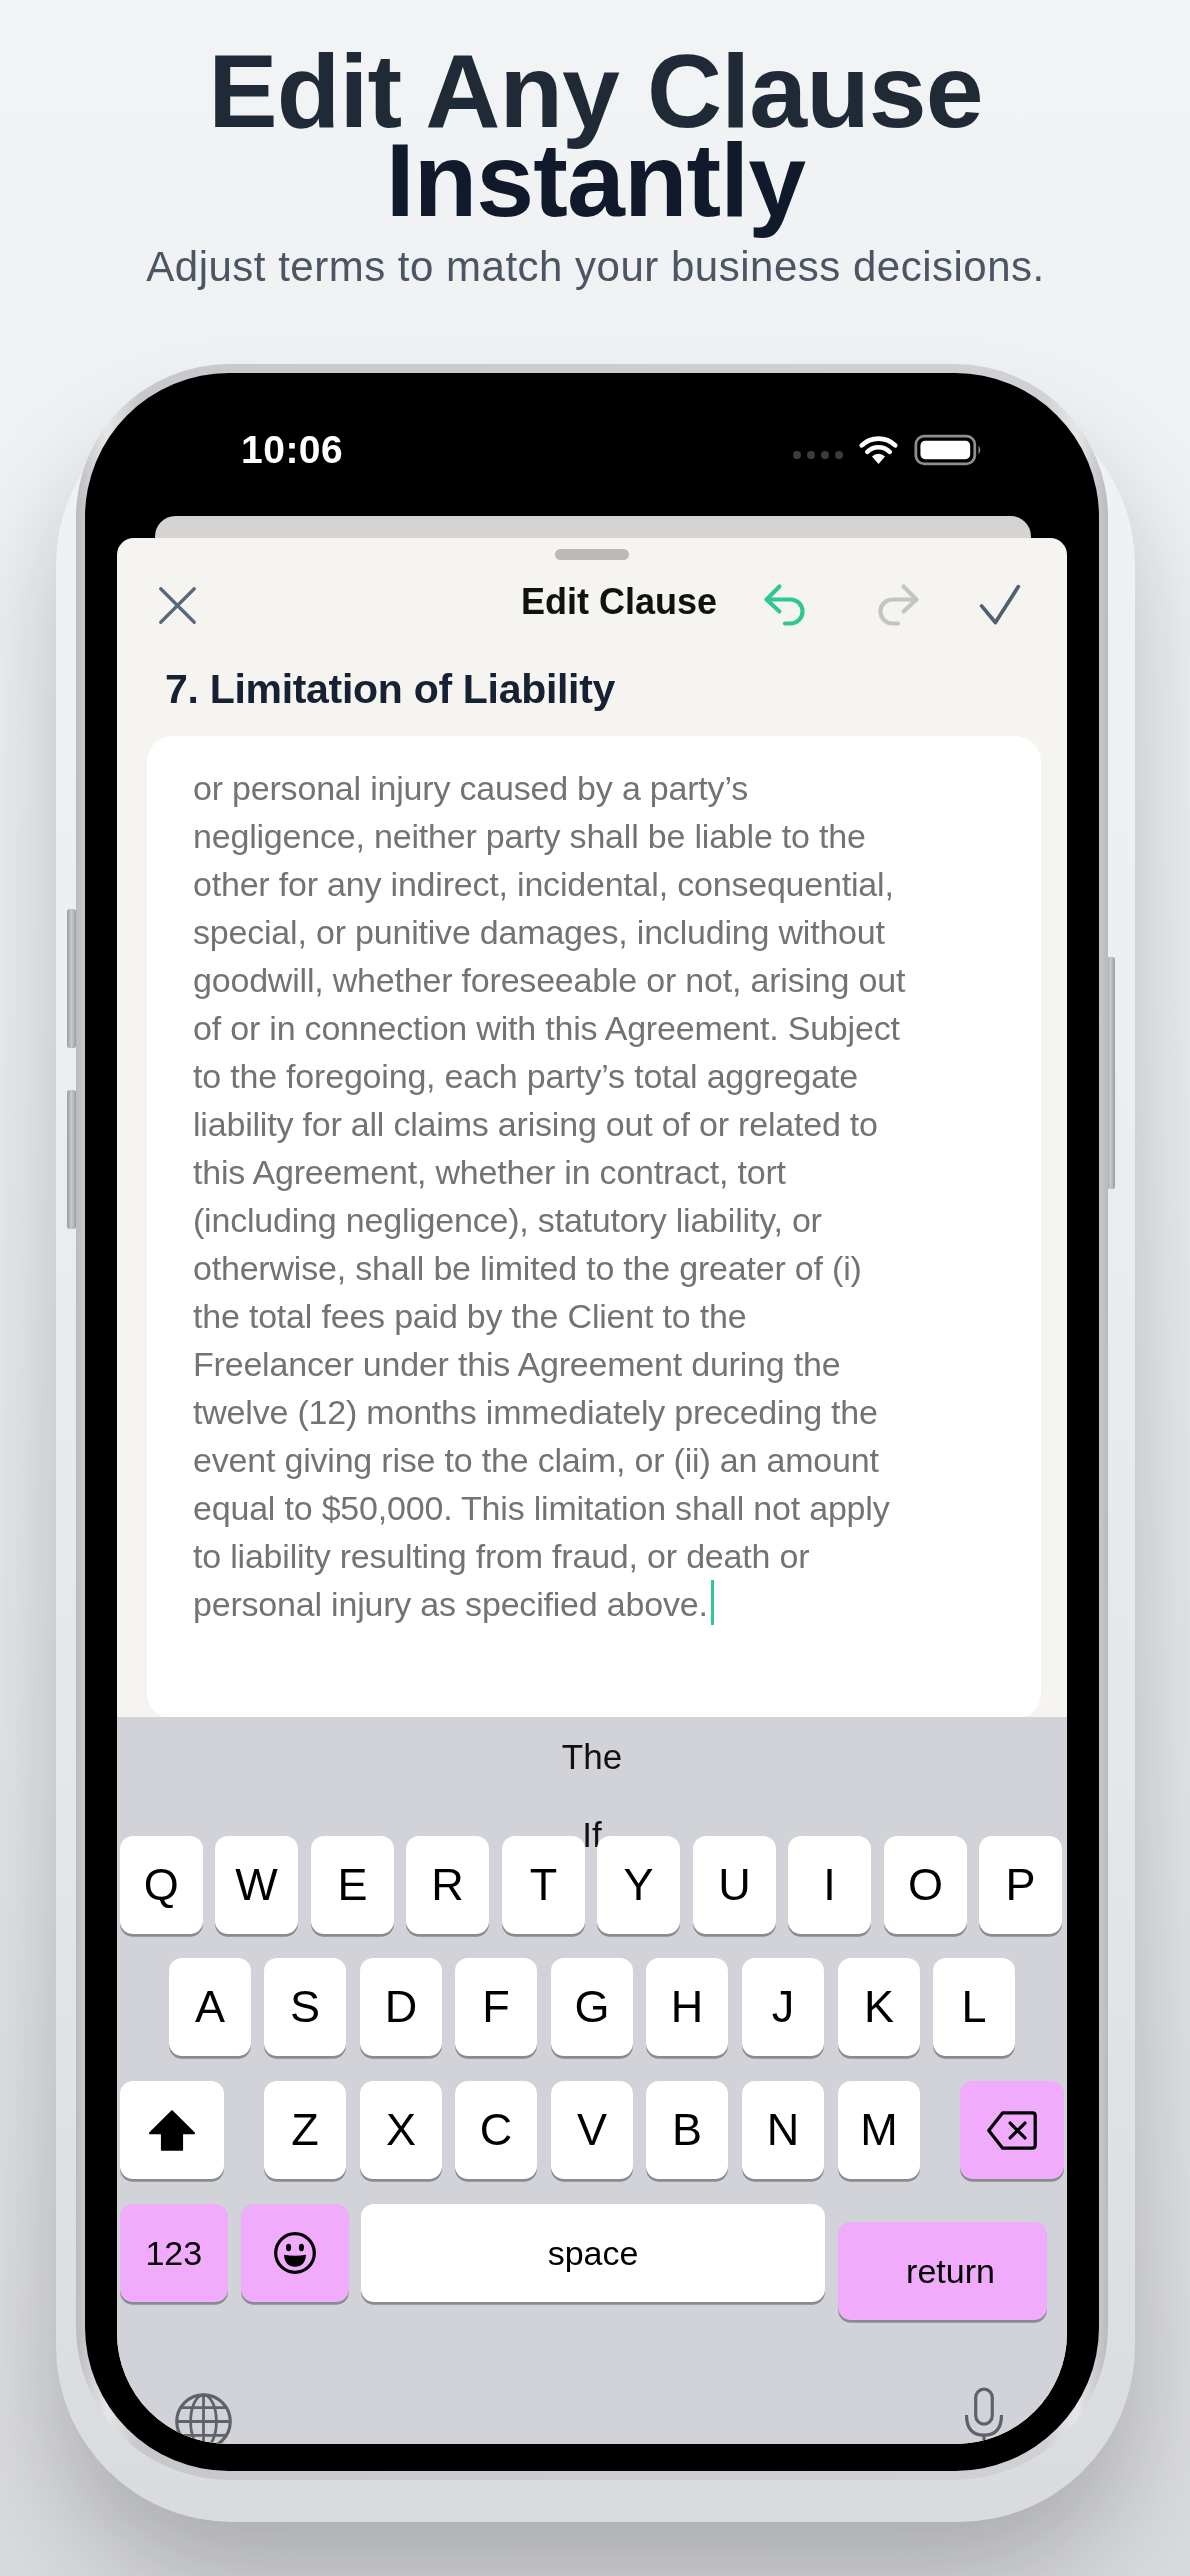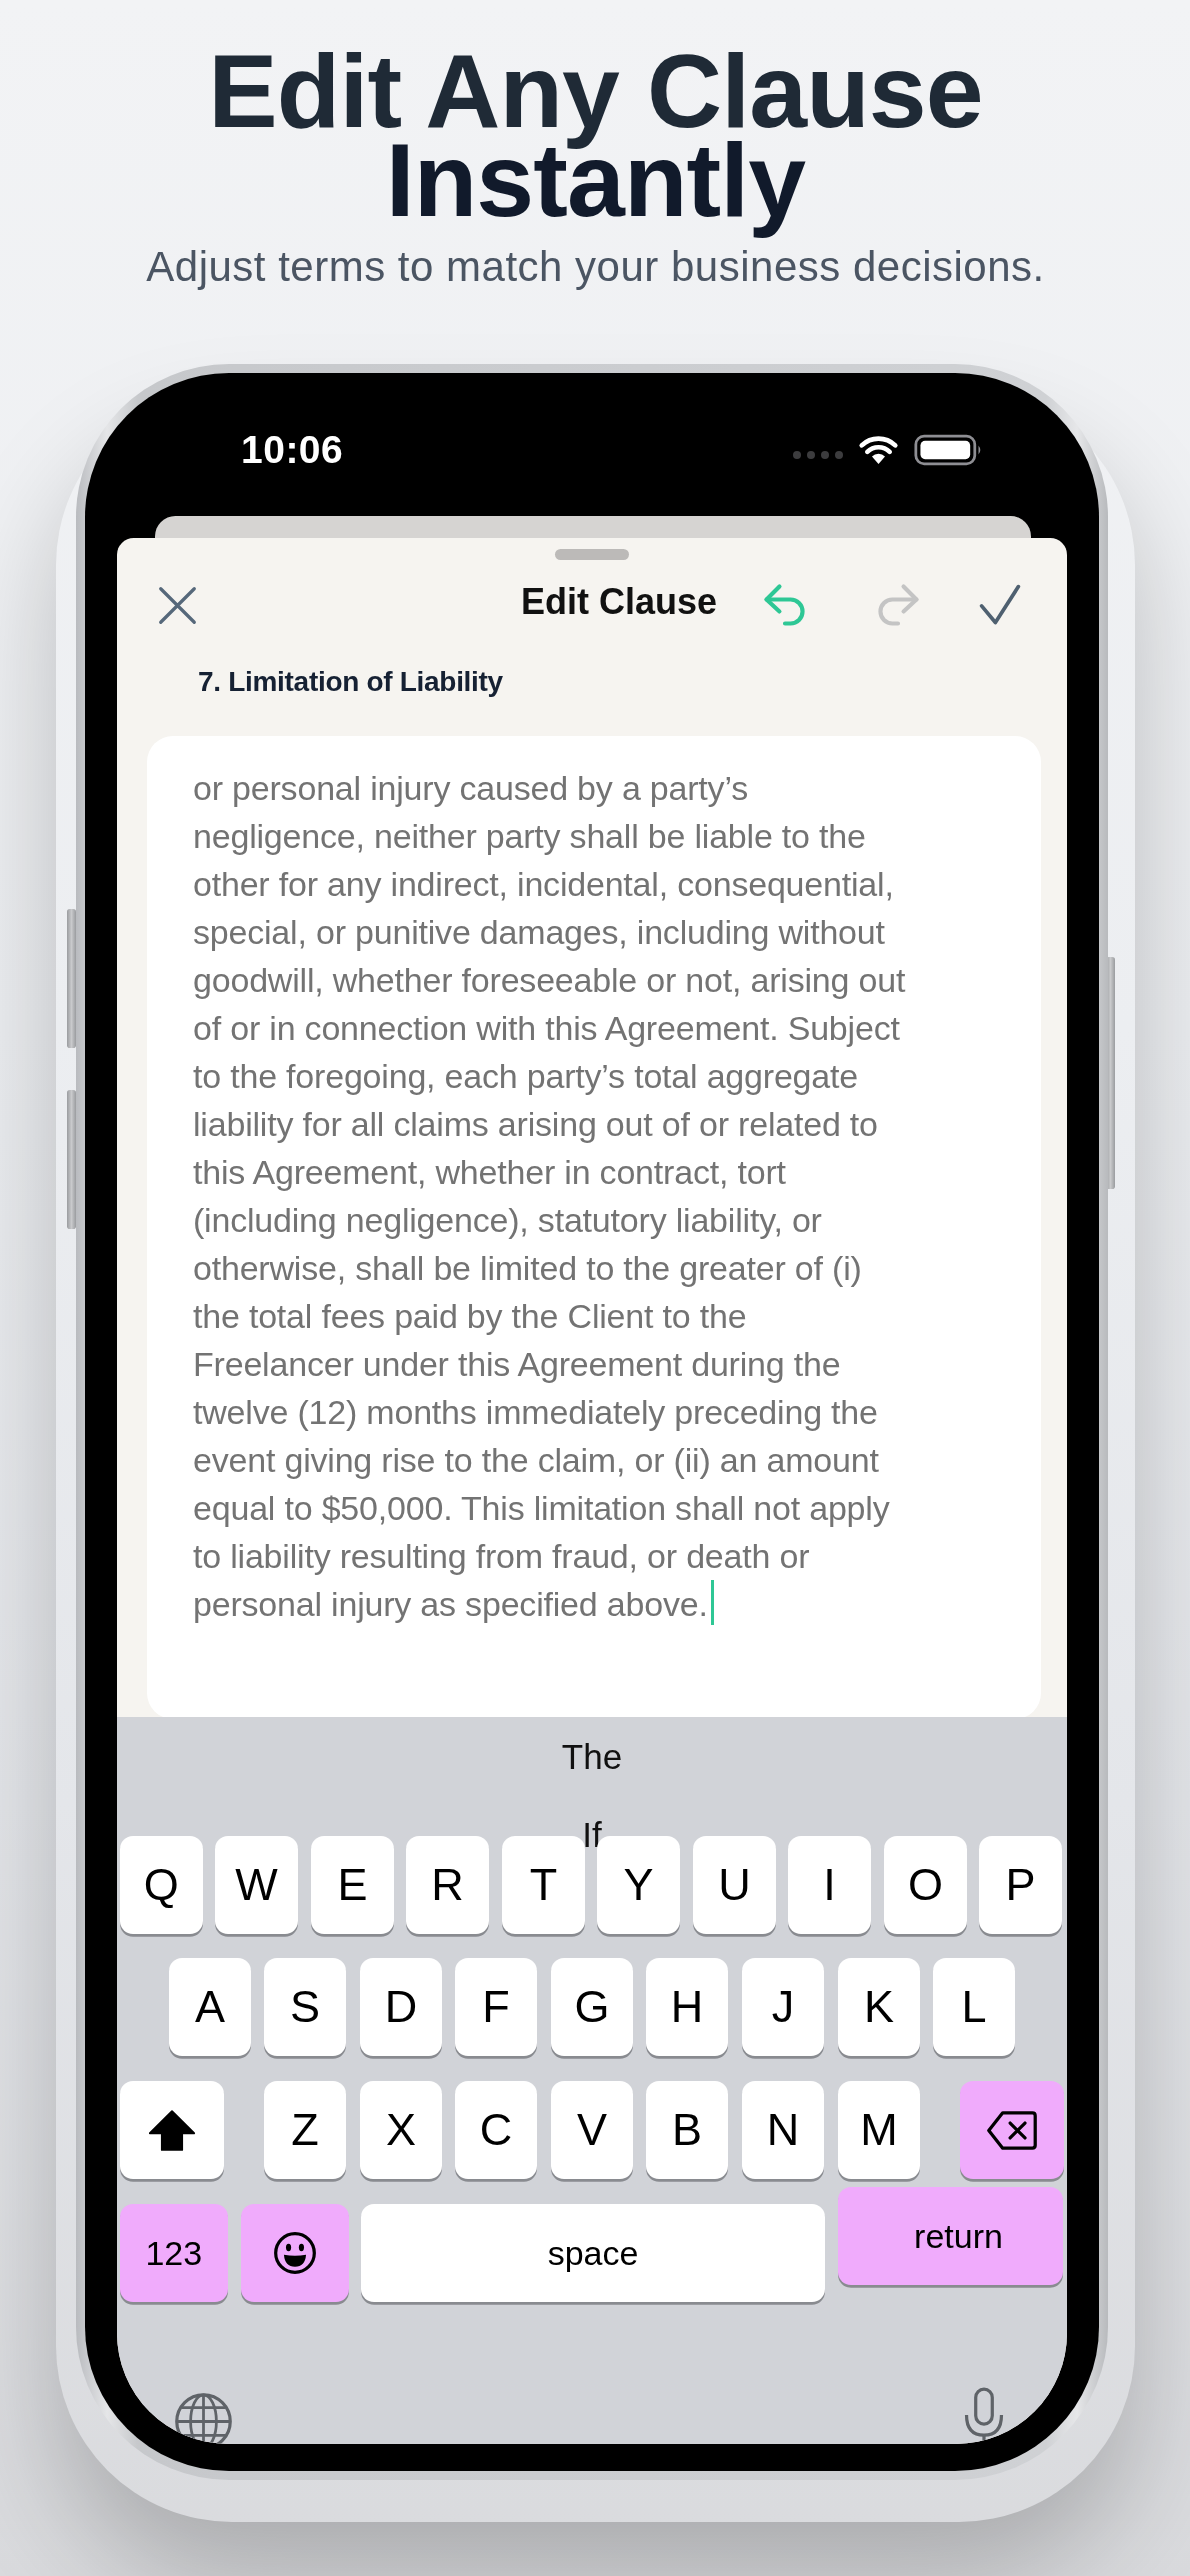--- a/index.html
+++ b/index.html
@@ -55,21 +55,21 @@
   }
   .grabber {
     position: absolute; left: 438px; top: 11px; width: 74px; height: 11px; border-radius: 5.6px; background: #bcbab8;
   }
   .nav-title {
     position: absolute; left: 0; width: 950px; top: 43px; text-align: center;
     font-size: 36px; font-weight: 700; color: #111; margin-left: 27px;
   }
   .nav-btn { position: absolute; top: 39px; width: 56px; height: 56px; display: flex; align-items: center; justify-content: center; }
   .clause-heading {
-    position: absolute; left: 81px; top: 128px; font-size: 28px; font-weight: 700; color: #162133;
+    position: absolute; left: 48px; top: 128px; font-size: 41px; font-weight: 700; color: #162133;
     letter-spacing: -0.3px;
   }
   .text-card {
     position: absolute; left: 30px; top: 198px; width: 894px; height: 983px;
     background: #fff; border-radius: 26px;
   }
   .clause-body {
     position: absolute; left: 46px; top: 28px; width: 816px;
     font-size: 34px; line-height: 48px; color: #737373; letter-spacing: -0.2px;
   }
@@ -236,21 +236,21 @@
     <div class="key dark small-label" style="left:2.8px;top:487px;width:108px;">123</div>
     <div class="key dark" style="left:124px;top:487px;width:108px;">
       <svg width="46" height="46" viewBox="0 0 50 50">
         <circle cx="25" cy="25" r="21" fill="none" stroke="#000" stroke-width="3.5"></circle>
         <ellipse cx="18" cy="19" rx="2.8" ry="4" fill="#000"></ellipse>
         <ellipse cx="32" cy="19" rx="2.8" ry="4" fill="#000"></ellipse>
         <path d="M13 27 Q25 29 37 27 Q36 40 25 40 Q14 40 13 27 Z" fill="#000"></path>
       </svg>
     </div>
     <div class="key small-label" style="left:244px;top:487px;width:464px;">space</div>
-    <div class="key dark small-label" style="left:721px;top:470px;width:225px;padding-left:16px;">return</div>
+    <div class="key dark small-label" style="left:721px;top:505px;width:209px;padding-left:16px;">return</div>
 
     <div class="kb-icon" style="left:57px;top:675px;">
       <svg width="59" height="59" viewBox="0 0 64 64">
         <circle cx="32" cy="32" r="29" fill="none" stroke="#5f6368" stroke-width="3.5"></circle>
         <ellipse cx="32" cy="32" rx="14" ry="29" fill="none" stroke="#5f6368" stroke-width="3"></ellipse>
         <line x1="32" y1="3" x2="32" y2="61" stroke="#5f6368" stroke-width="3"></line>
         <line x1="3" y1="32" x2="61" y2="32" stroke="#5f6368" stroke-width="3"></line>
         <path d="M8 17 L56 17 M8 47 L56 47" stroke="#5f6368" stroke-width="3"></path>
       </svg>
     </div>

